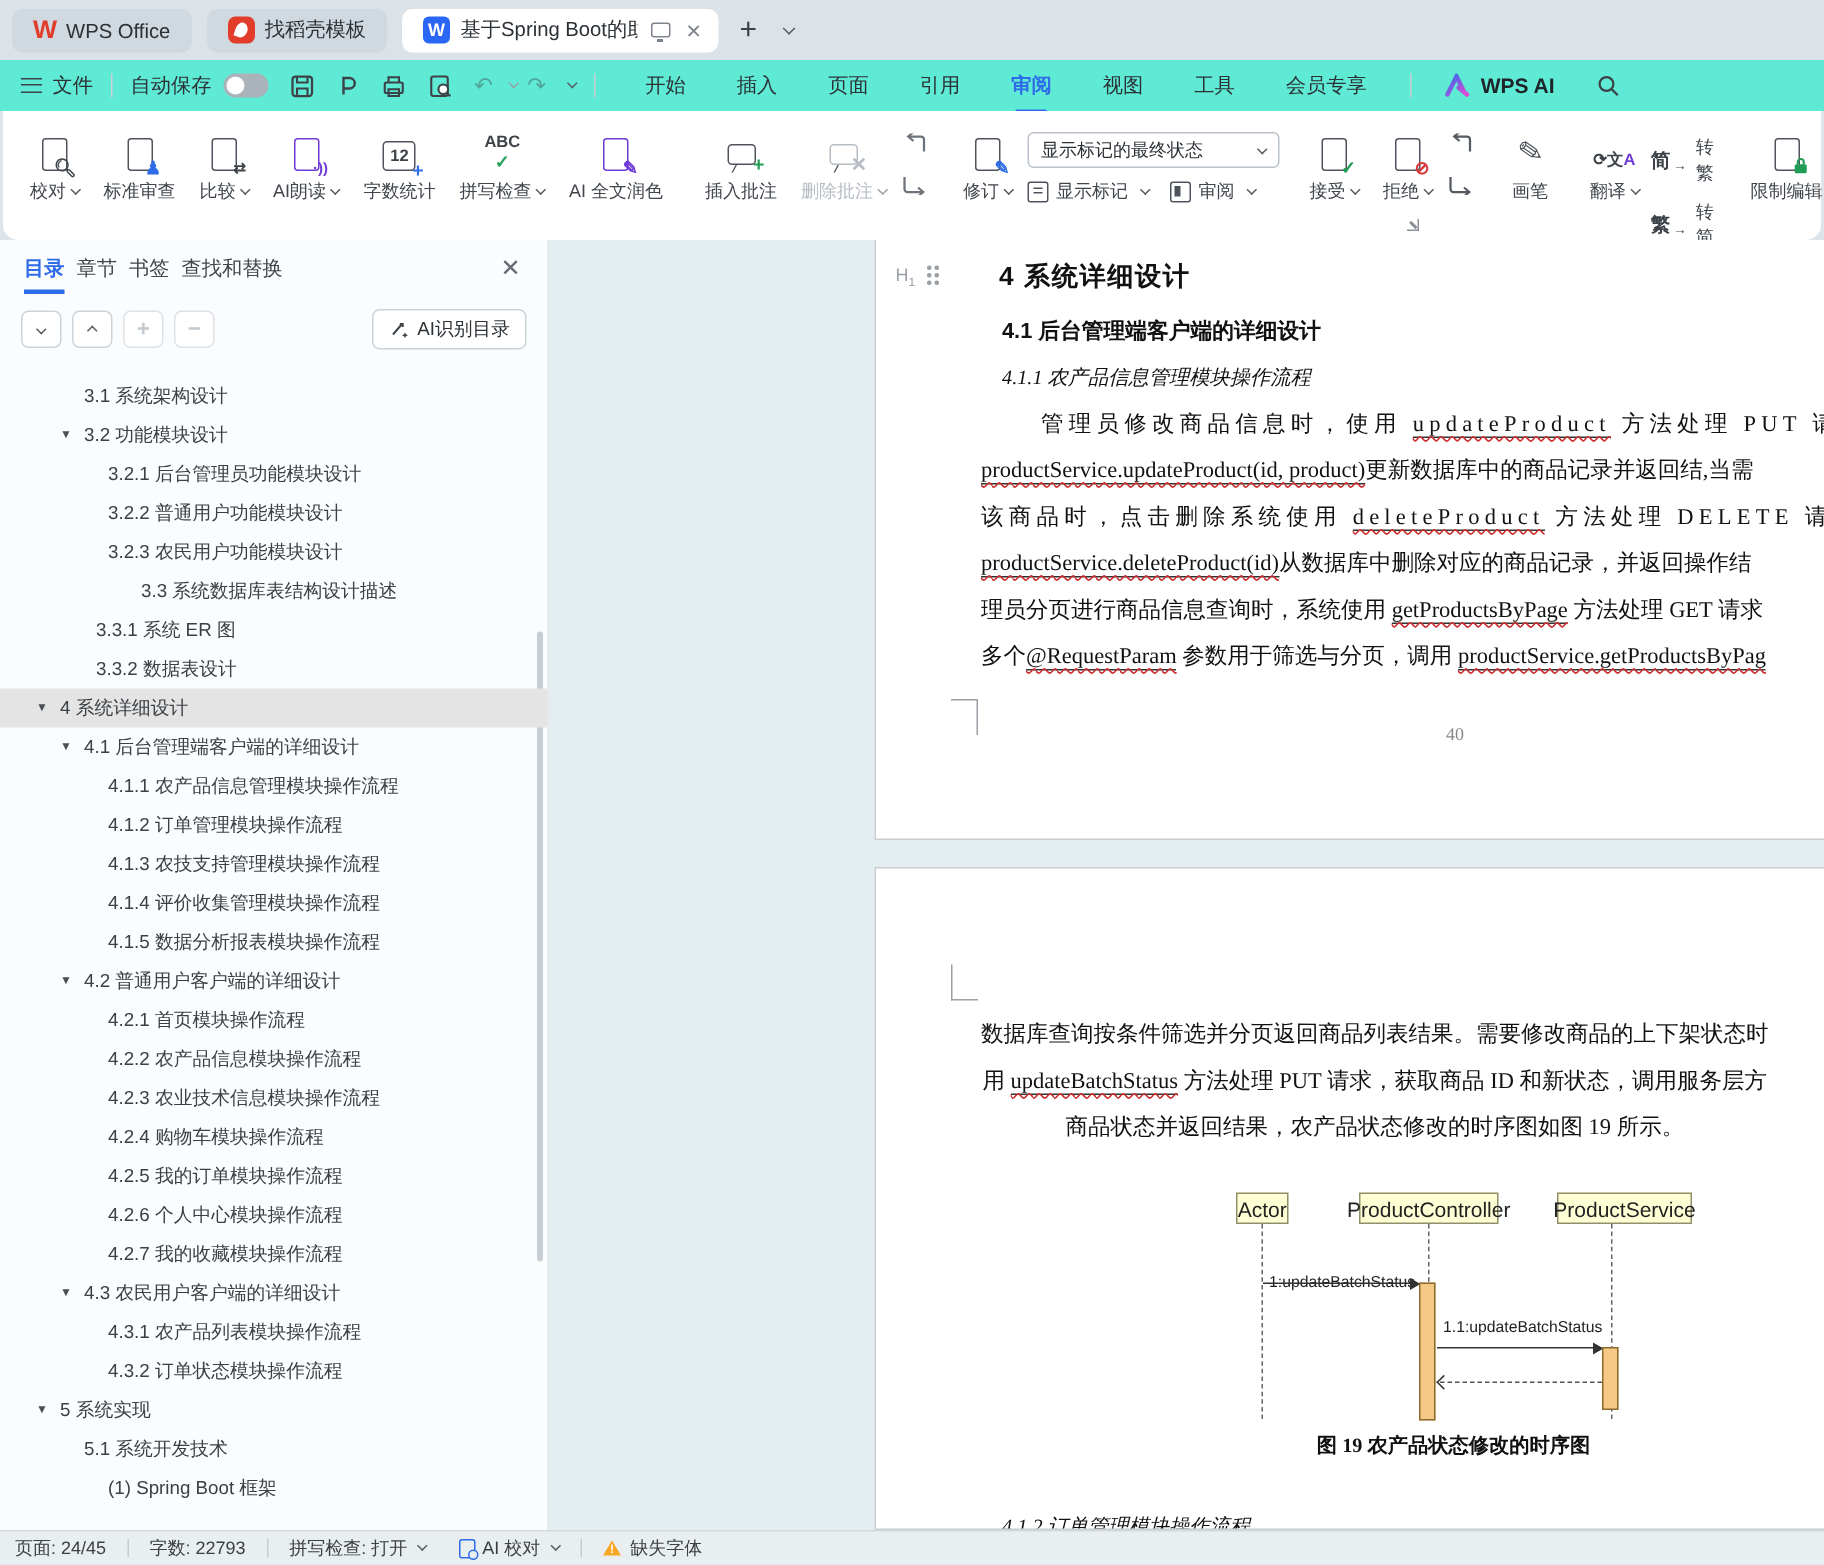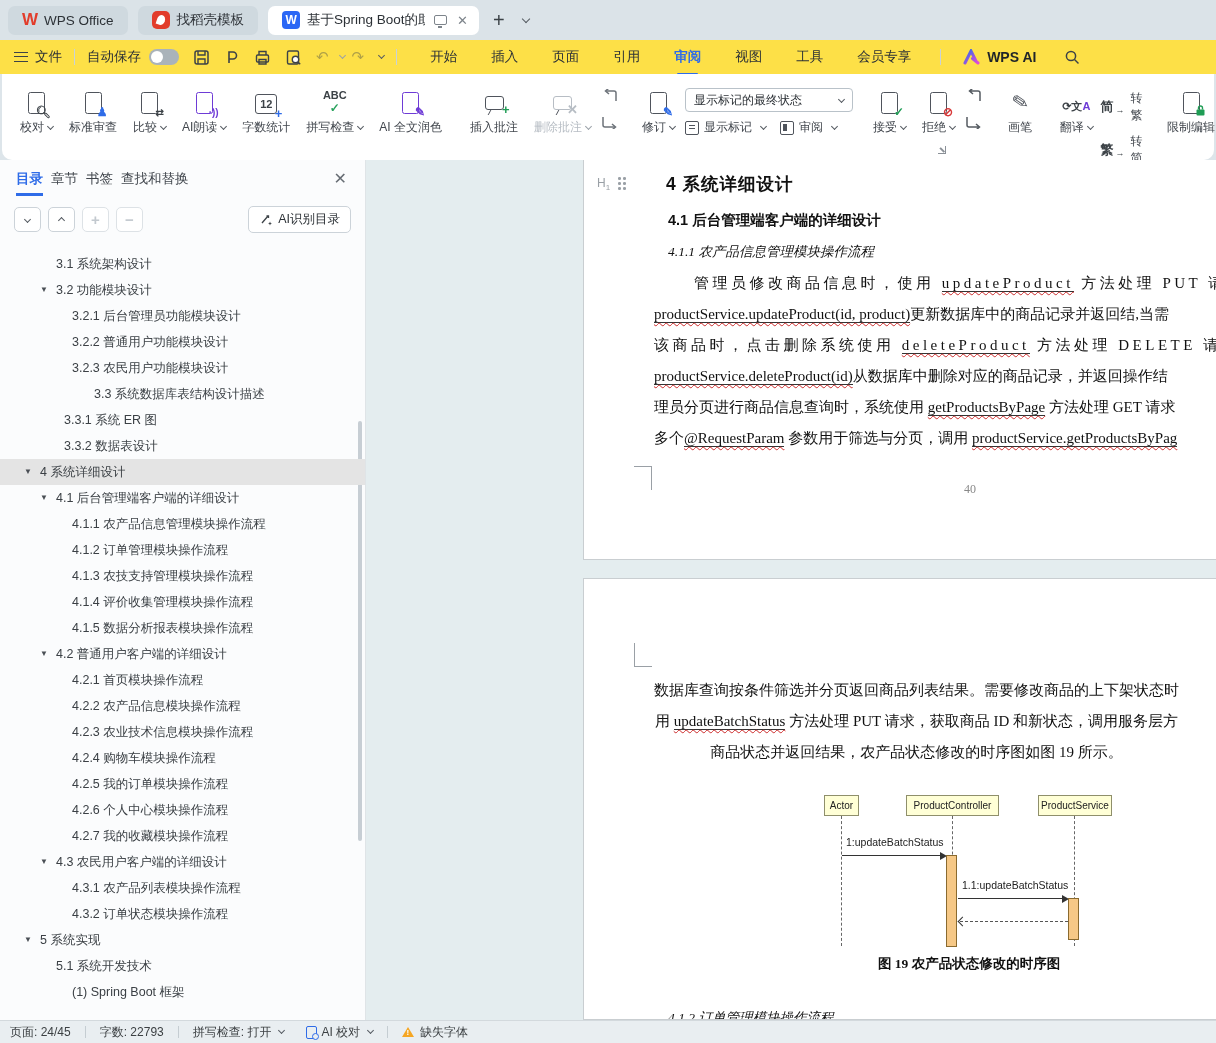--- a/index.html
+++ b/index.html
@@ -17,21 +17,21 @@
   .doc-title { max-width:118px; overflow:hidden; white-space:nowrap; }
   .mini-screen { width:13px; height:10px; border:1.4px solid #7d848b; border-radius:2px; position:relative; margin-left:2px;}
   .mini-screen::after { content:""; position:absolute; left:3px; bottom:-4px; width:4px; height:2px; background:#7d848b; }
   .tab-x { color:#7d848b; font-size:13px; padding:0 3px; }
   .newtab { color:#3c4247; font-size:20px; font-weight:300; padding:0 4px; }
   .chev { display:inline-block; width:6px; height:6px; border-right:1.5px solid #555b61; border-bottom:1.5px solid #555b61; transform:rotate(45deg); margin-left:4px; margin-top:-3px; }
   .chev.small { width:5px; height:5px; border-width:1.2px; }
   .chev.grey { border-color:#9aa1a8; }
 
   
-  .menubar { height:34px; background:#fde047; display:flex; align-items:center; padding:0 14px; font-size:13.5px; color:#2c3136; }
+  .menubar { height:34px; background:#5eead4; display:flex; align-items:center; padding:0 14px; font-size:13.5px; color:#2c3136; }
   .hamb { width:14px; height:10px; border-top:1.6px solid #3c4247; border-bottom:1.6px solid #3c4247; position:relative; margin-right:7px; }
   .hamb::after { content:""; position:absolute; left:0; top:2.6px; width:100%; height:1.6px; background:#3c4247; }
   .mb-sep { width:1px; height:16px; background:#c9d2d8; margin:0 12px; }
   .toggle { width:30px; height:16px; border-radius:8px; background:#aab3ba; margin-left:8px; position:relative; }
   .toggle::after { content:""; position:absolute; left:2px; top:2px; width:12px; height:12px; border-radius:50%; background:#fff; }
   .qicon { margin:0 7px; display:flex; align-items:center; color:#3c4247; }
   .qicon.disabled { opacity:.4; }
   .menus { display:flex; gap:0; margin-left:4px; }
   .menu-item { padding:6px 17px; color:#2c3136; position:relative; cursor:pointer; }
   .menu-item.active { color:#2f6ce8; font-weight:bold; }
@@ -113,21 +113,21 @@
   .dbody2 { position:absolute; left:70px; top:96px; font-family:"Liberation Serif",serif; font-size:15px; color:#111;text-align:center; }
   .dline { height:31px; line-height:31px; white-space:nowrap; }
   .dline.ind { text-indent:40px; }
   .dline.sp { letter-spacing:3.5px; }
   .spellerr { text-decoration:underline wavy #cc2b2b 1px; text-underline-offset:3px; border-bottom:1px solid #333; }
   .pagenum { position:absolute; left:380px; top:322px; font-family:"Liberation Serif",serif; font-size:12px; color:#888; }
   .cmark1 { position:absolute; left:50px; top:306px; width:18px; height:24px; border-top:1px solid #9aa0a6; border-right:1px solid #9aa0a6; }
   .cmark2 { position:absolute; left:50px; top:64px; width:18px; height:24px; border-left:1px solid #9aa0a6; border-bottom:1px solid #9aa0a6; }
 
   
-  .lifebox { position:absolute; height:21px; background:#ffffd6; border:1px solid #8f8f6b; font-size:10px; color:#222; display:flex; align-items:center; justify-content:center; top:216px; }
+  .lifebox { position:absolute; height:21px; background:#ffffd6; border:1px solid #8f8f6b; font-size:14px; color:#222; display:flex; align-items:center; justify-content:center; top:216px; }
   .lifeline { position:absolute; top:237px; width:0; border-left:1px dashed #666; }
   .activation { position:absolute; width:11px; background:#f6c886; border:1px solid #8a6a2f; }
   .msgline { position:absolute; height:0; border-top:1px solid #333; }
   .msgline.ret { border-top:1px dashed #555; }
   .arrhead { position:absolute; width:0; height:0; border-top:4px solid transparent; border-bottom:4px solid transparent; border-left:7px solid #333; }
   .arrhead.open { border:none; width:7px; height:7px; border-left:1.4px solid #333; border-bottom:1.4px solid #333; transform:rotate(45deg); }
   .msglab { position:absolute; font-size:10.5px; color:#222; white-space:nowrap; }
   .figcap { position:absolute; left:0; width:770px; top:376px; text-align:center; font-family:"Liberation Serif",serif; font-weight:bold; font-size:13.5px; color:#111; }
   .nexthead { position:absolute; left:84px; top:430px; font-size:13.5px; font-style:italic; color:#111; font-family:"Liberation Serif",serif; }
 
@@ -612,25 +612,25 @@
       <div class="cmark2"></div>
       <div class="dbody2" id="p2body">
           <div class="dline"><span>数据库查询按条件筛选并分页返回商品列表结果。需要修改商品的上下架状态时</span></div>
           <div class="dline"><span>用 </span><span class="spellerr">updateBatchStatus</span><span> 方法处理 PUT 请求，获取商品 ID 和新状态，调用服务层方</span></div>
           <div class="dline"><span>商品状态并返回结果，农产品状态修改的时序图如图 19 所示。</span></div>
         </div>
 
       <div>
         <div class="lifebox" style="left:240px; width:35px;">Actor</div>
         <div class="lifebox" style="left:322px; width:93px;">ProductController</div>
-        <div class="lifebox" style="left:454px; width:74px;">ProductService</div>
+        <div class="lifebox" style="left:454px; width:90px;">ProductService</div>
         <div class="lifeline" style="left:257px; height:130px;"></div>
         <div class="lifeline" style="left:368px; height:130px;"></div>
         <div class="lifeline" style="left:490px; height:130px;"></div>
-        <div class="msglab" style="left:262px; top:257px;">1:updateBatchStatus</div>
+        <div class="msglab" style="left:262px; top:270px;">1:updateBatchStatus</div>
         <div class="msgline" style="left:258px; top:276px; width:100px;"></div>
         <div class="arrhead" style="left:356px; top:272.5px;"></div>
         <div class="activation" style="left:362px; top:276px; height:92px;"></div>
         <div class="msglab" style="left:378px; top:300px;">1.1:updateBatchStatus</div>
         <div class="msgline" style="left:374px; top:319px; width:105px;"></div>
         <div class="arrhead" style="left:478px; top:315.5px;"></div>
         <div class="activation" style="left:484px; top:319px; height:42px;"></div>
         <div class="msgline ret" style="left:376px; top:342px; width:108px;"></div>
         <div class="arrhead open" style="left:375px; top:338.5px;"></div>
         <div class="figcap">图 19 农产品状态修改的时序图</div>

